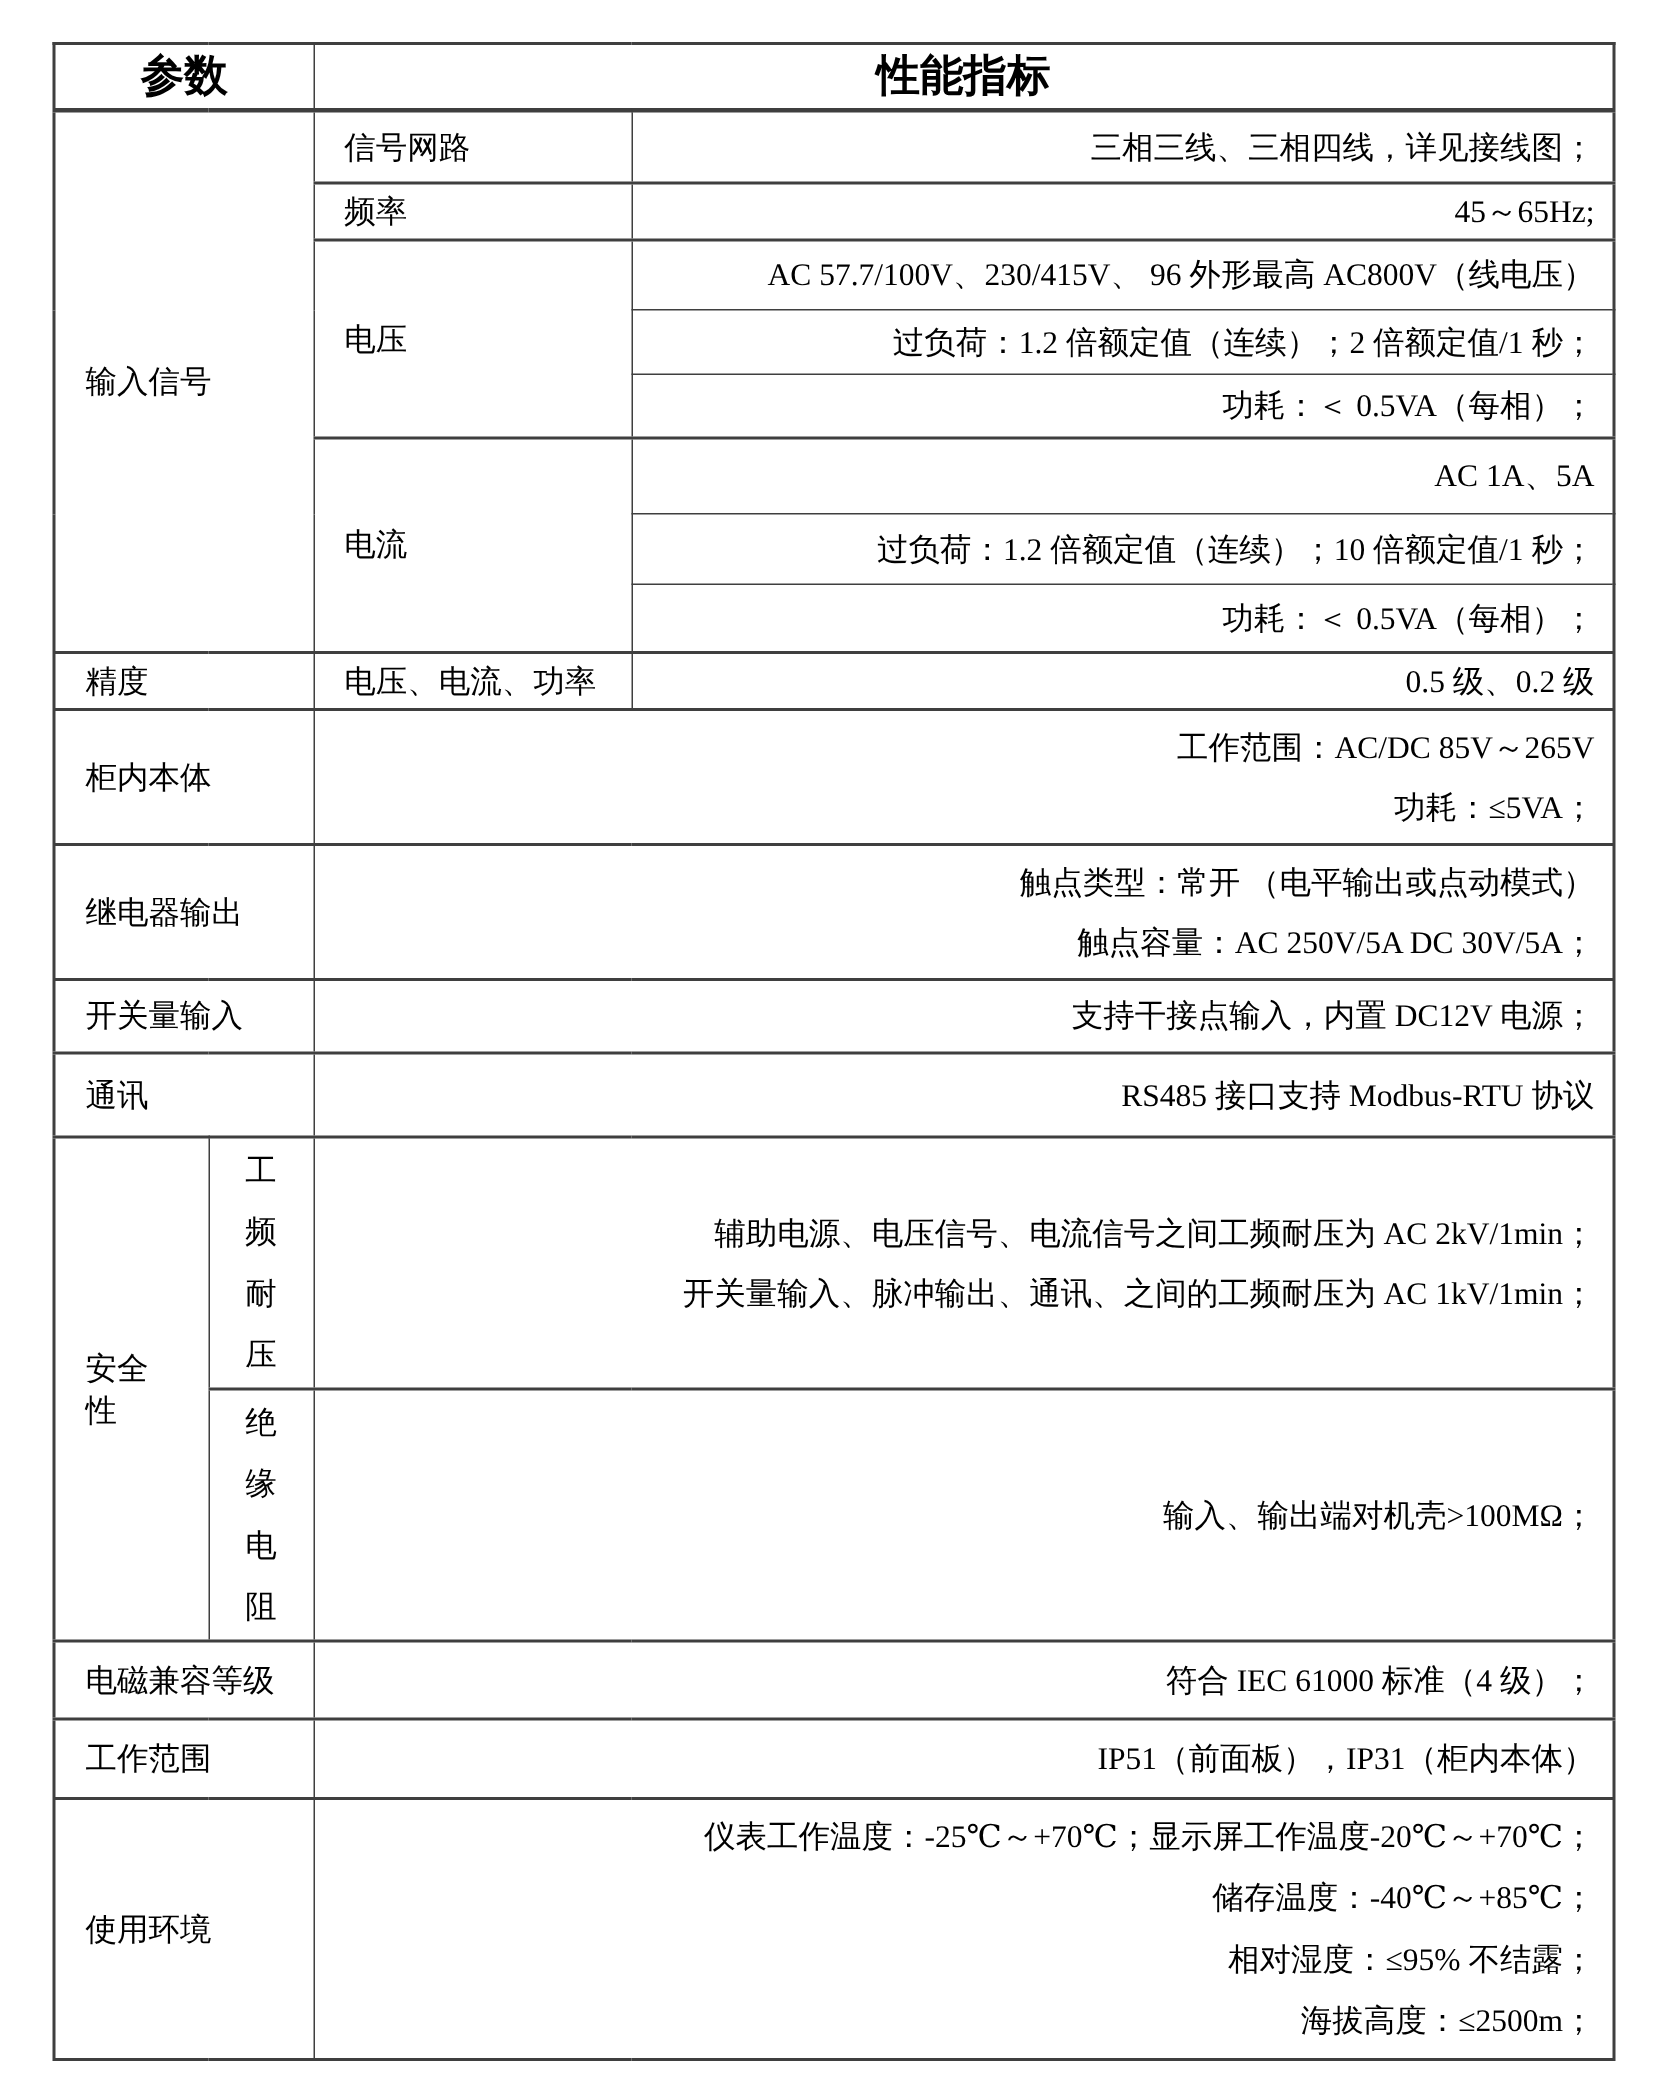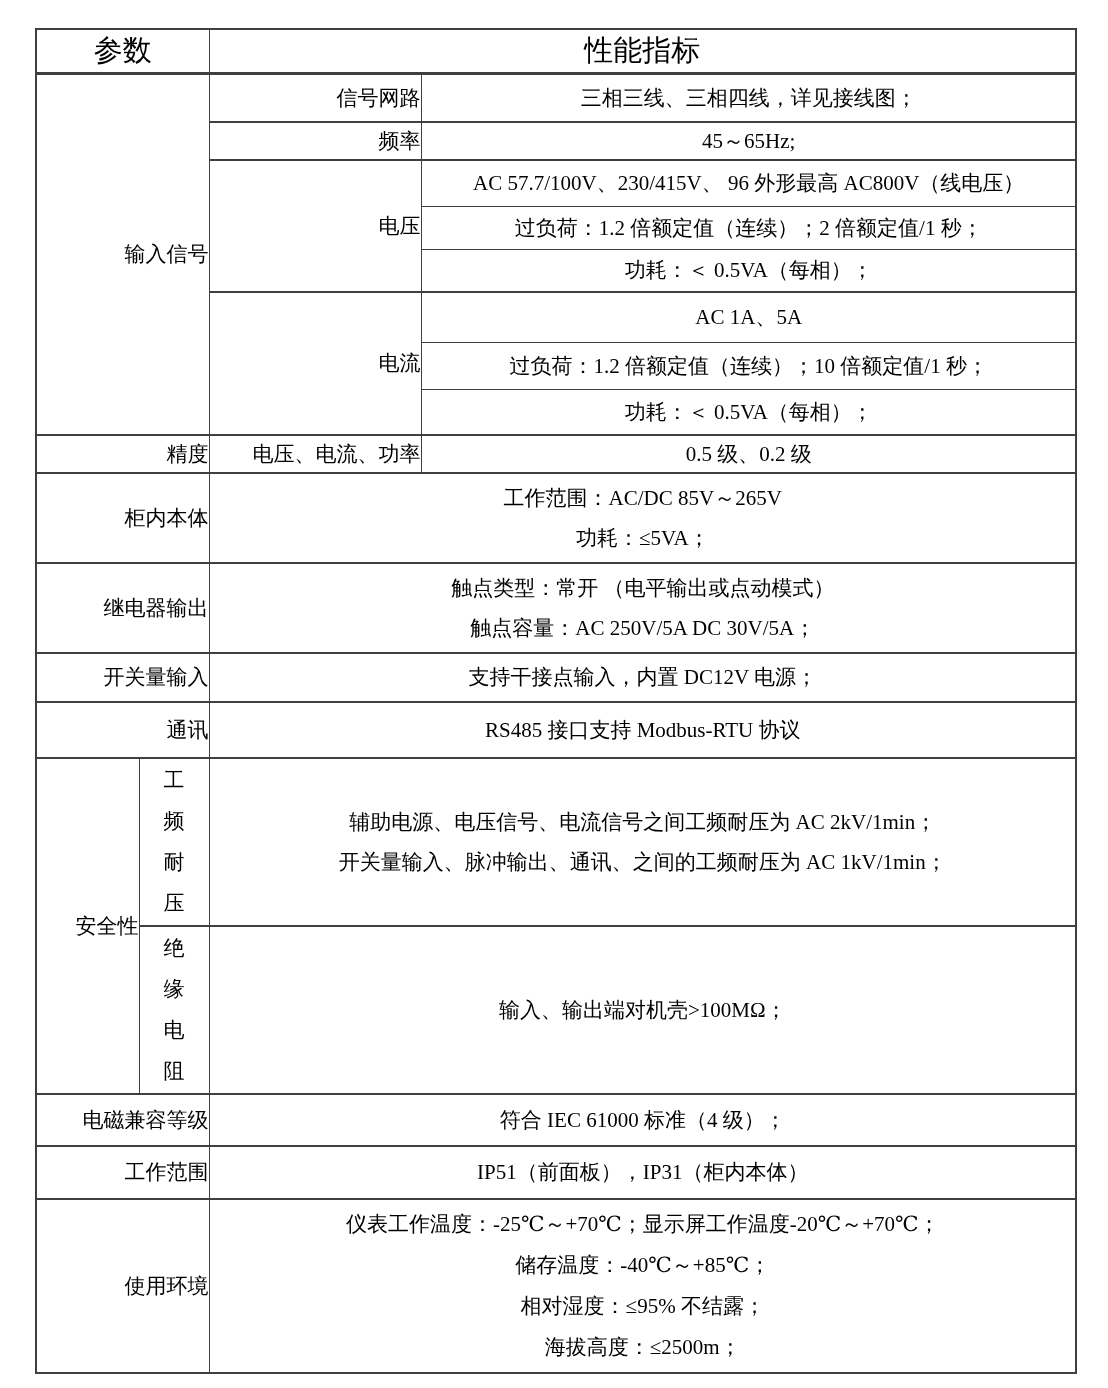--- a/index.html
+++ b/index.html
@@ -23,27 +23,27 @@
     border: 1px solid #3f3f3f;
     border-bottom: 2px solid #3f3f3f;
     vertical-align: middle;
     font-size: 21px;
     overflow: hidden;
   }
   td.tb { border-bottom-width: 1px; border-radius: 13px; }           
   tr.hrow td { border-bottom-width: 3px; }      
   td.hdr {
     font-family: "Liberation Sans", "DejaVu Sans", sans-serif;
-    font-weight: 400;
+    font-weight: 700;
     font-size: 29px;
     text-align: center;
     margin-left: 19px;
   }
-  td.label { text-align: right; padding: 2px 0; }
-  td.val   { text-align: center; padding: 4px 12px 4px 13px; margin-left: 48px; }
+  td.label { text-align: left; padding: 2px 20px; }
+  td.val   { text-align: right; padding: 4px 12px 4px 13px; margin-left: 48px; }
   td.ml div   { line-height: 40px; }
   td.env div  { line-height: 41px; }
   td.vert { text-align: center; }
   td.vert div { line-height: 41px; }
 </style>
 </head>
 <body>
 
 <table class="spec">
   <colgroup>

